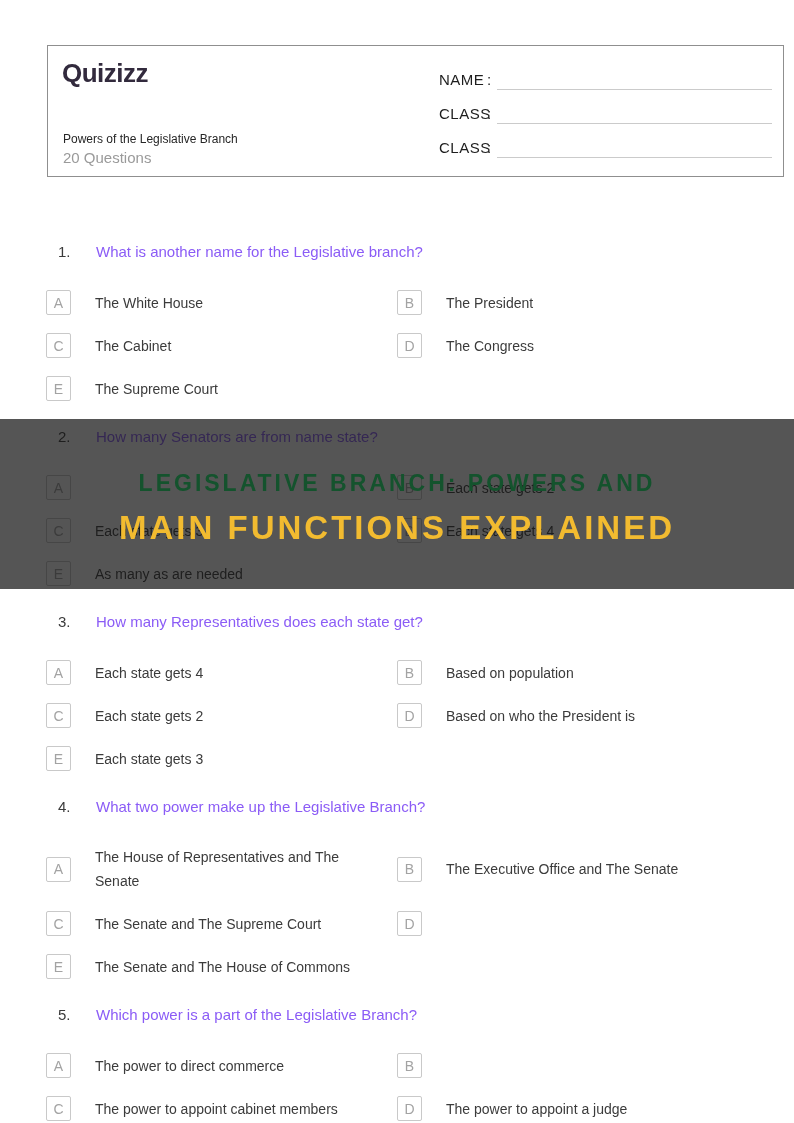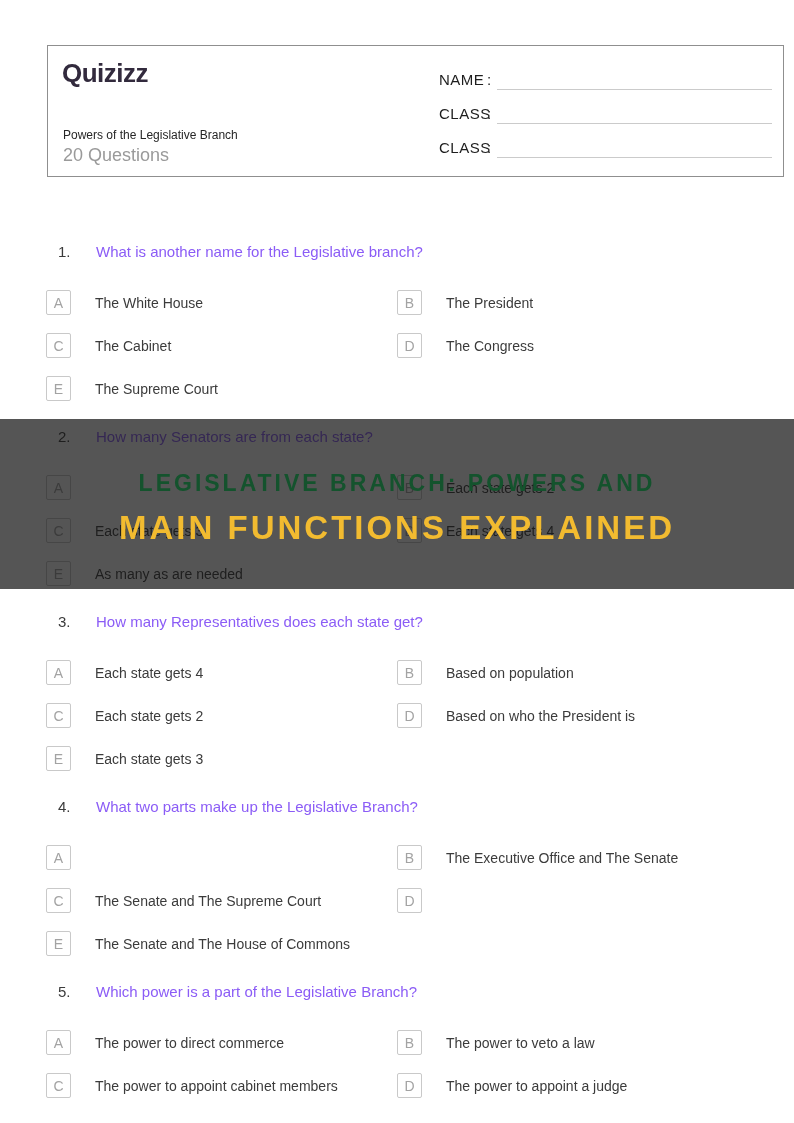--- a/index.html
+++ b/index.html
@@ -12,21 +12,21 @@
   .header-box {
     position:absolute; left:47px; top:45px; width:737px; height:132px;
     border:1px solid #8f8f8f; background:#ffffff;
   }
   .logo {
     position:absolute; left:14px; top:12px;
     font-size:26px; font-weight:700; letter-spacing:-0.5px; color:#322a3d;
   }
   .title-block { position:absolute; left:15px; bottom:10px; }
   .ws-title { font-size:12px; color:#262626; margin-bottom:3px; }
-  .ws-subtitle { font-size:18px; color:#9a9a9a; }
+  .ws-subtitle { font-size:15px; color:#9a9a9a; }
   .fields { position:absolute; left:371px; top:25px; right:11px;margin-left:20px; }
   .field-row { display:flex; height:20px; margin-bottom:14px; }
   .field-label { width:48px; font-size:15px; color:#1e1e1e; letter-spacing:0.5px; }
   .field-colon { width:6px; font-size:15px; color:#1e1e1e; }
   .field-line { flex:1; height:19px; border-bottom:1px solid #cbcbcb; margin-left:4px; }
   
   .content { position:absolute; left:47px; top:241px; width:700px; }
   .question { margin-bottom:25px; }
   .q-row { display:flex; margin-bottom:27px; }
   .q-num { width:49px; padding-left:11px; font-size:15px; line-height:22px; color:#3b3b3b; }
@@ -110,21 +110,21 @@
         <div class="option">
           <span class="opt-box">E</span>
           <span class="opt-text">The Supreme Court</span>
         </div>
       </div>
     </section>
 
     <section class="question">
       <div class="q-row">
         <span class="q-num">2.</span>
-        <span class="q-text">How many Senators are from each state?</span>
+        <span class="q-text">How many Senators are from name state?</span>
       </div>
       <div class="options">
         <div class="option">
           <span class="opt-box">A</span>
         </div>
         <div class="option">
           <span class="opt-box">B</span>
           <span class="opt-text">Each state gets 2</span>
         </div>
         <div class="option">
@@ -167,25 +167,26 @@
         <div class="option">
           <span class="opt-box">E</span>
           <span class="opt-text">Each state gets 3</span>
         </div>
       </div>
     </section>
 
     <section class="question">
       <div class="q-row">
         <span class="q-num">4.</span>
-        <span class="q-text">What two parts make up the Legislative Branch?</span>
-      </div>
-      <div class="options">
-        <div class="option">
-          <span class="opt-box">A</span>
+        <span class="q-text">What two power make up the Legislative Branch?</span>
+      </div>
+      <div class="options">
+        <div class="option">
+          <span class="opt-box">A</span>
+          <span class="opt-text">The House of Representatives and The Senate</span>
         </div>
         <div class="option">
           <span class="opt-box">B</span>
           <span class="opt-text">The Executive Office and The Senate</span>
         </div>
         <div class="option">
           <span class="opt-box">C</span>
           <span class="opt-text">The Senate and The Supreme Court</span>
         </div>
         <div class="option">
@@ -203,21 +204,20 @@
         <span class="q-num">5.</span>
         <span class="q-text">Which power is a part of the Legislative Branch?</span>
       </div>
       <div class="options">
         <div class="option">
           <span class="opt-box">A</span>
           <span class="opt-text">The power to direct commerce</span>
         </div>
         <div class="option">
           <span class="opt-box">B</span>
-          <span class="opt-text">The power to veto a law</span>
         </div>
         <div class="option">
           <span class="opt-box">C</span>
           <span class="opt-text">The power to appoint cabinet members</span>
         </div>
         <div class="option">
           <span class="opt-box">D</span>
           <span class="opt-text">The power to appoint a judge</span>
         </div>
       </div>

